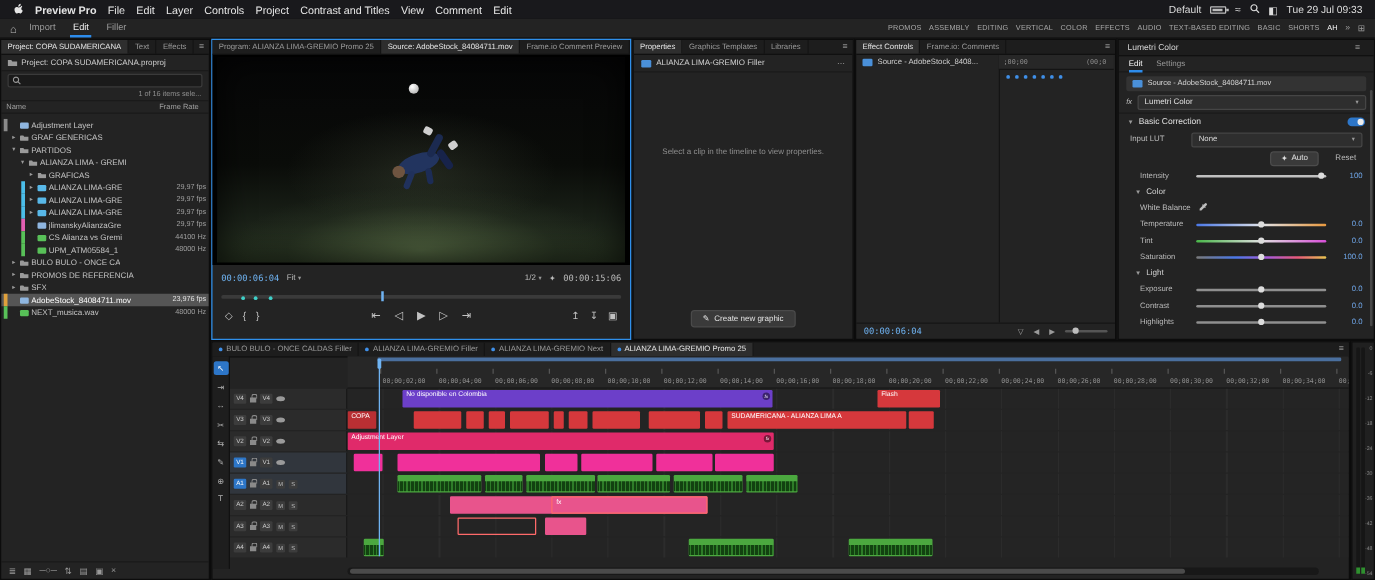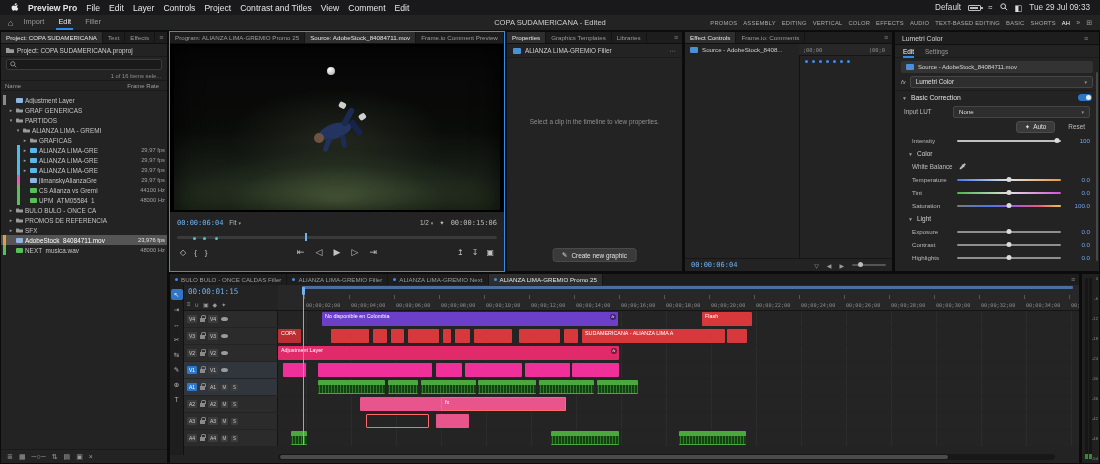--- a/index.html
+++ b/index.html
@@ -228,21 +228,20 @@
   </div>
 </div>
 
 <div id="appbar">
   <span class="home">⌂</span>
   <div id="nav-tabs">
       <span class="nav-tab">Import</span>
       <span class="nav-tab active">Edit</span>
       <span class="nav-tab">Filler</span>
     </div>
-  <div class="title">COPA SUDAMERICANA - Edited</div>
   <div id="ws-wrap">
     <div id="ws-list">
         <span class="ws">PROMOS</span>
         <span class="ws">ASSEMBLY</span>
         <span class="ws">EDITING</span>
         <span class="ws">VERTICAL</span>
         <span class="ws">COLOR</span>
         <span class="ws">EFFECTS</span>
         <span class="ws">AUDIO</span>
         <span class="ws">TEXT-BASED EDITING</span>
@@ -666,30 +665,20 @@
       <div class="ptab">
         <span class="dot"></span>
         <span>ALIANZA LIMA-GREMIO Next</span>
       </div>
       <div class="ptab active">
         <span class="dot"></span>
         <span>ALIANZA LIMA-GREMIO Promo 25</span>
       </div>
       <span class="pmenu">≡</span>
     </div>
-  <div id="tl-head">
-    <span id="tl-tc" class="tc">00:00:01:15</span>
-    <div id="tl-toolbar">
-        <span>≡</span>
-        <span>∪</span>
-        <span>▣</span>
-        <span>◆</span>
-        <span>✦</span>
-      </div>
-  </div>
   <div id="tl-ruler">
     <div class="workarea"></div>
   <span class="rlabel" style="left: 28px;">00;00;02;00</span>
       <span class="rlabel" style="left: 73px;">00;00;04;00</span>
       <span class="rlabel" style="left: 118px;">00;00;06;00</span>
       <span class="rlabel" style="left: 163px;">00;00;08;00</span>
       <span class="rlabel" style="left: 208px;">00;00;10;00</span>
       <span class="rlabel" style="left: 253px;">00;00;12;00</span>
       <span class="rlabel" style="left: 298px;">00;00;14;00</span>
       <span class="rlabel" style="left: 343px;">00;00;16;00</span>

